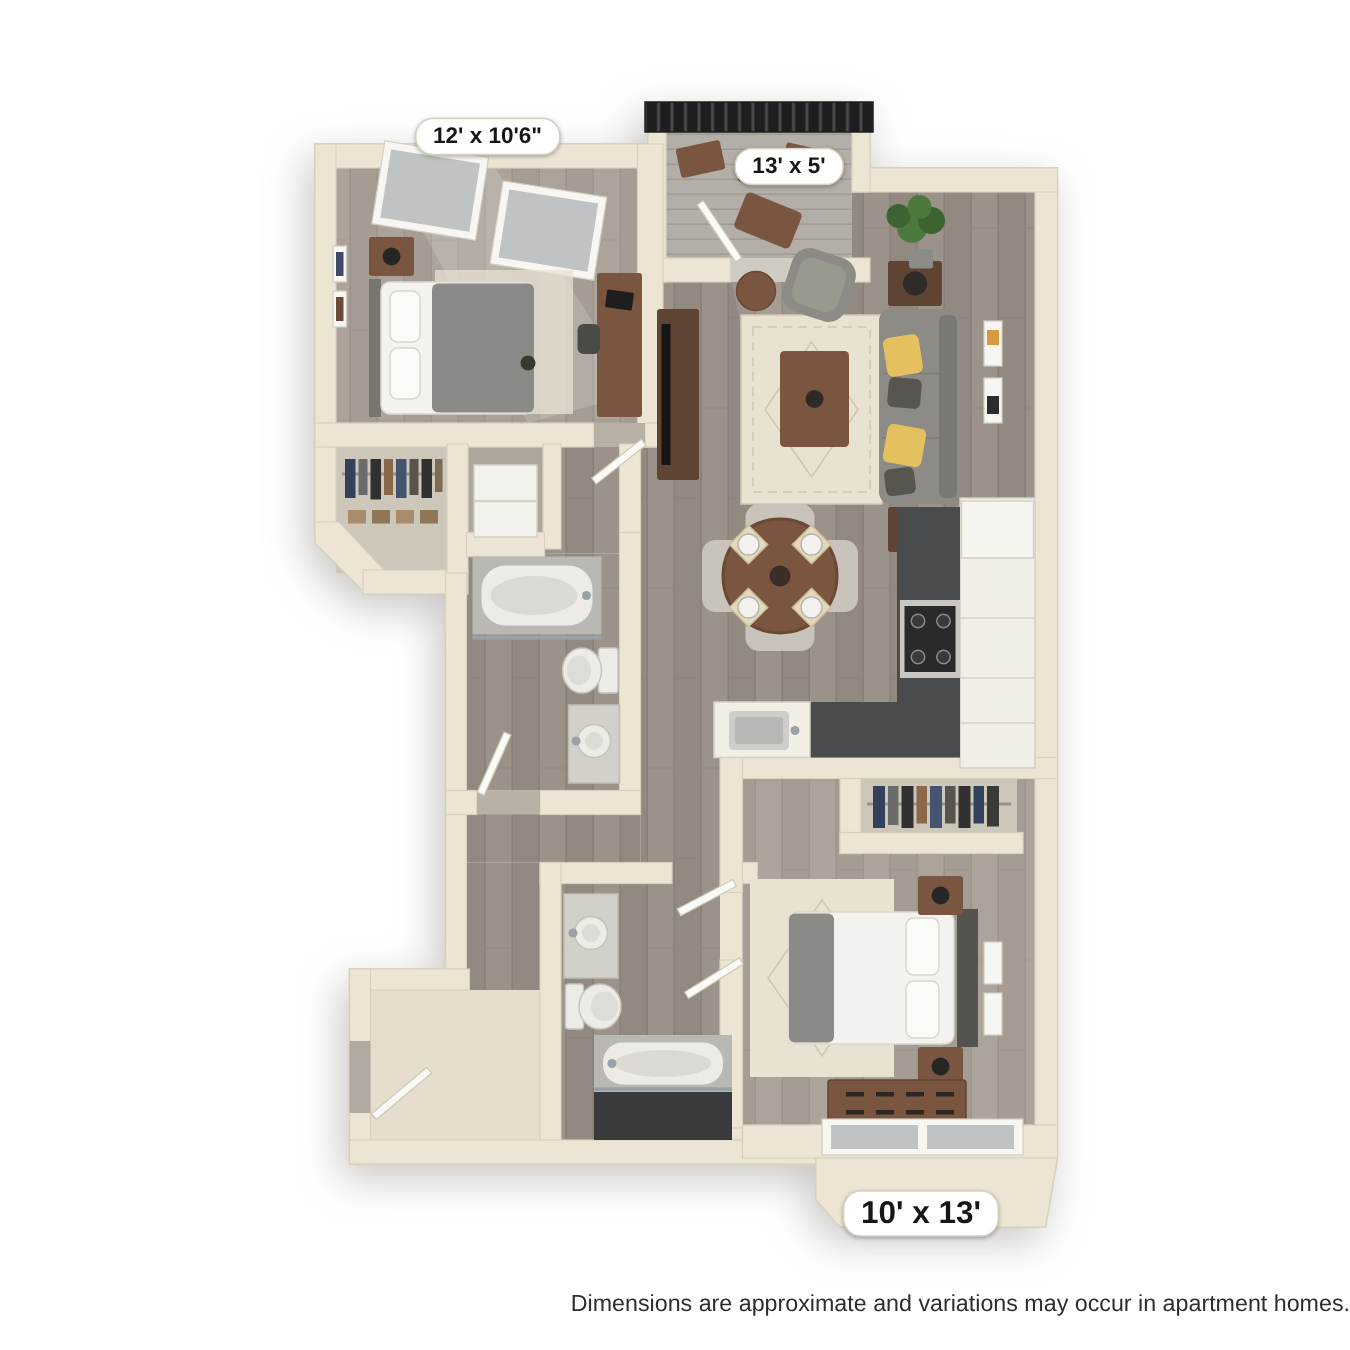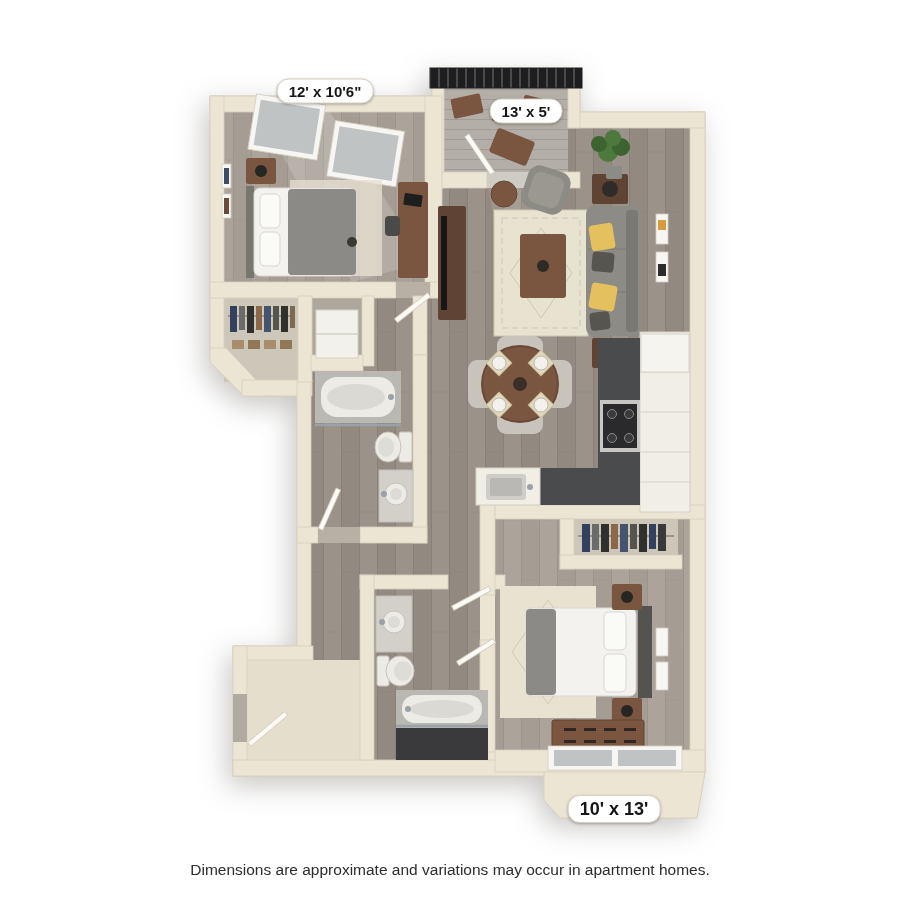--- a/index.html
+++ b/index.html
@@ -8,22 +8,22 @@
   svg.plan{position:absolute;left:0;top:0;filter:drop-shadow(-5px 9px 14px rgba(60,55,45,.28));}
   .wall{fill:var(--wall);stroke:var(--wallEdge);stroke-width:0.8;}
   .slab{fill:var(--wall);stroke:var(--wallEdge);stroke-width:1;}
   .fixw{fill:var(--fixtureWhite);stroke:var(--fixtureLine);stroke-width:1;}
   .frame{fill:var(--frameWhite);stroke:#d2cec2;stroke-width:0.8;}
   .doorleaf{fill:var(--doorWhite);stroke:var(--doorEdge);stroke-width:0.8;}
   .dim-label{position:absolute;transform:translate(-50%,-50%);background:var(--labelBg);
     color:var(--labelText);font-weight:bold;font-size:15px;line-height:1;
     padding:4px 11px;border-radius:12px;border:1px solid var(--labelBorder);
     box-shadow:0 1px 3px rgba(0,0,0,.30);white-space:nowrap;z-index:5;}
-  .dim-label.big{font-size:18px;}
-  .footer-note{position:absolute;left:0;right:0;top:861px;text-align:center;
+  .dim-label.big{font-size:21px;}
+  .footer-note{position:absolute;left:0;right:0;top:861px;text-align:right;
     font-size:15.5px;color:var(--footerText);}
 </style>
 </head>
 <body>
 
 <div class="stage">
 
 <svg class="plan" width="900" height="900" viewBox="0 0 900 900">
   <defs>
     <pattern id="pWood" width="36" height="120" patternUnits="userSpaceOnUse">

